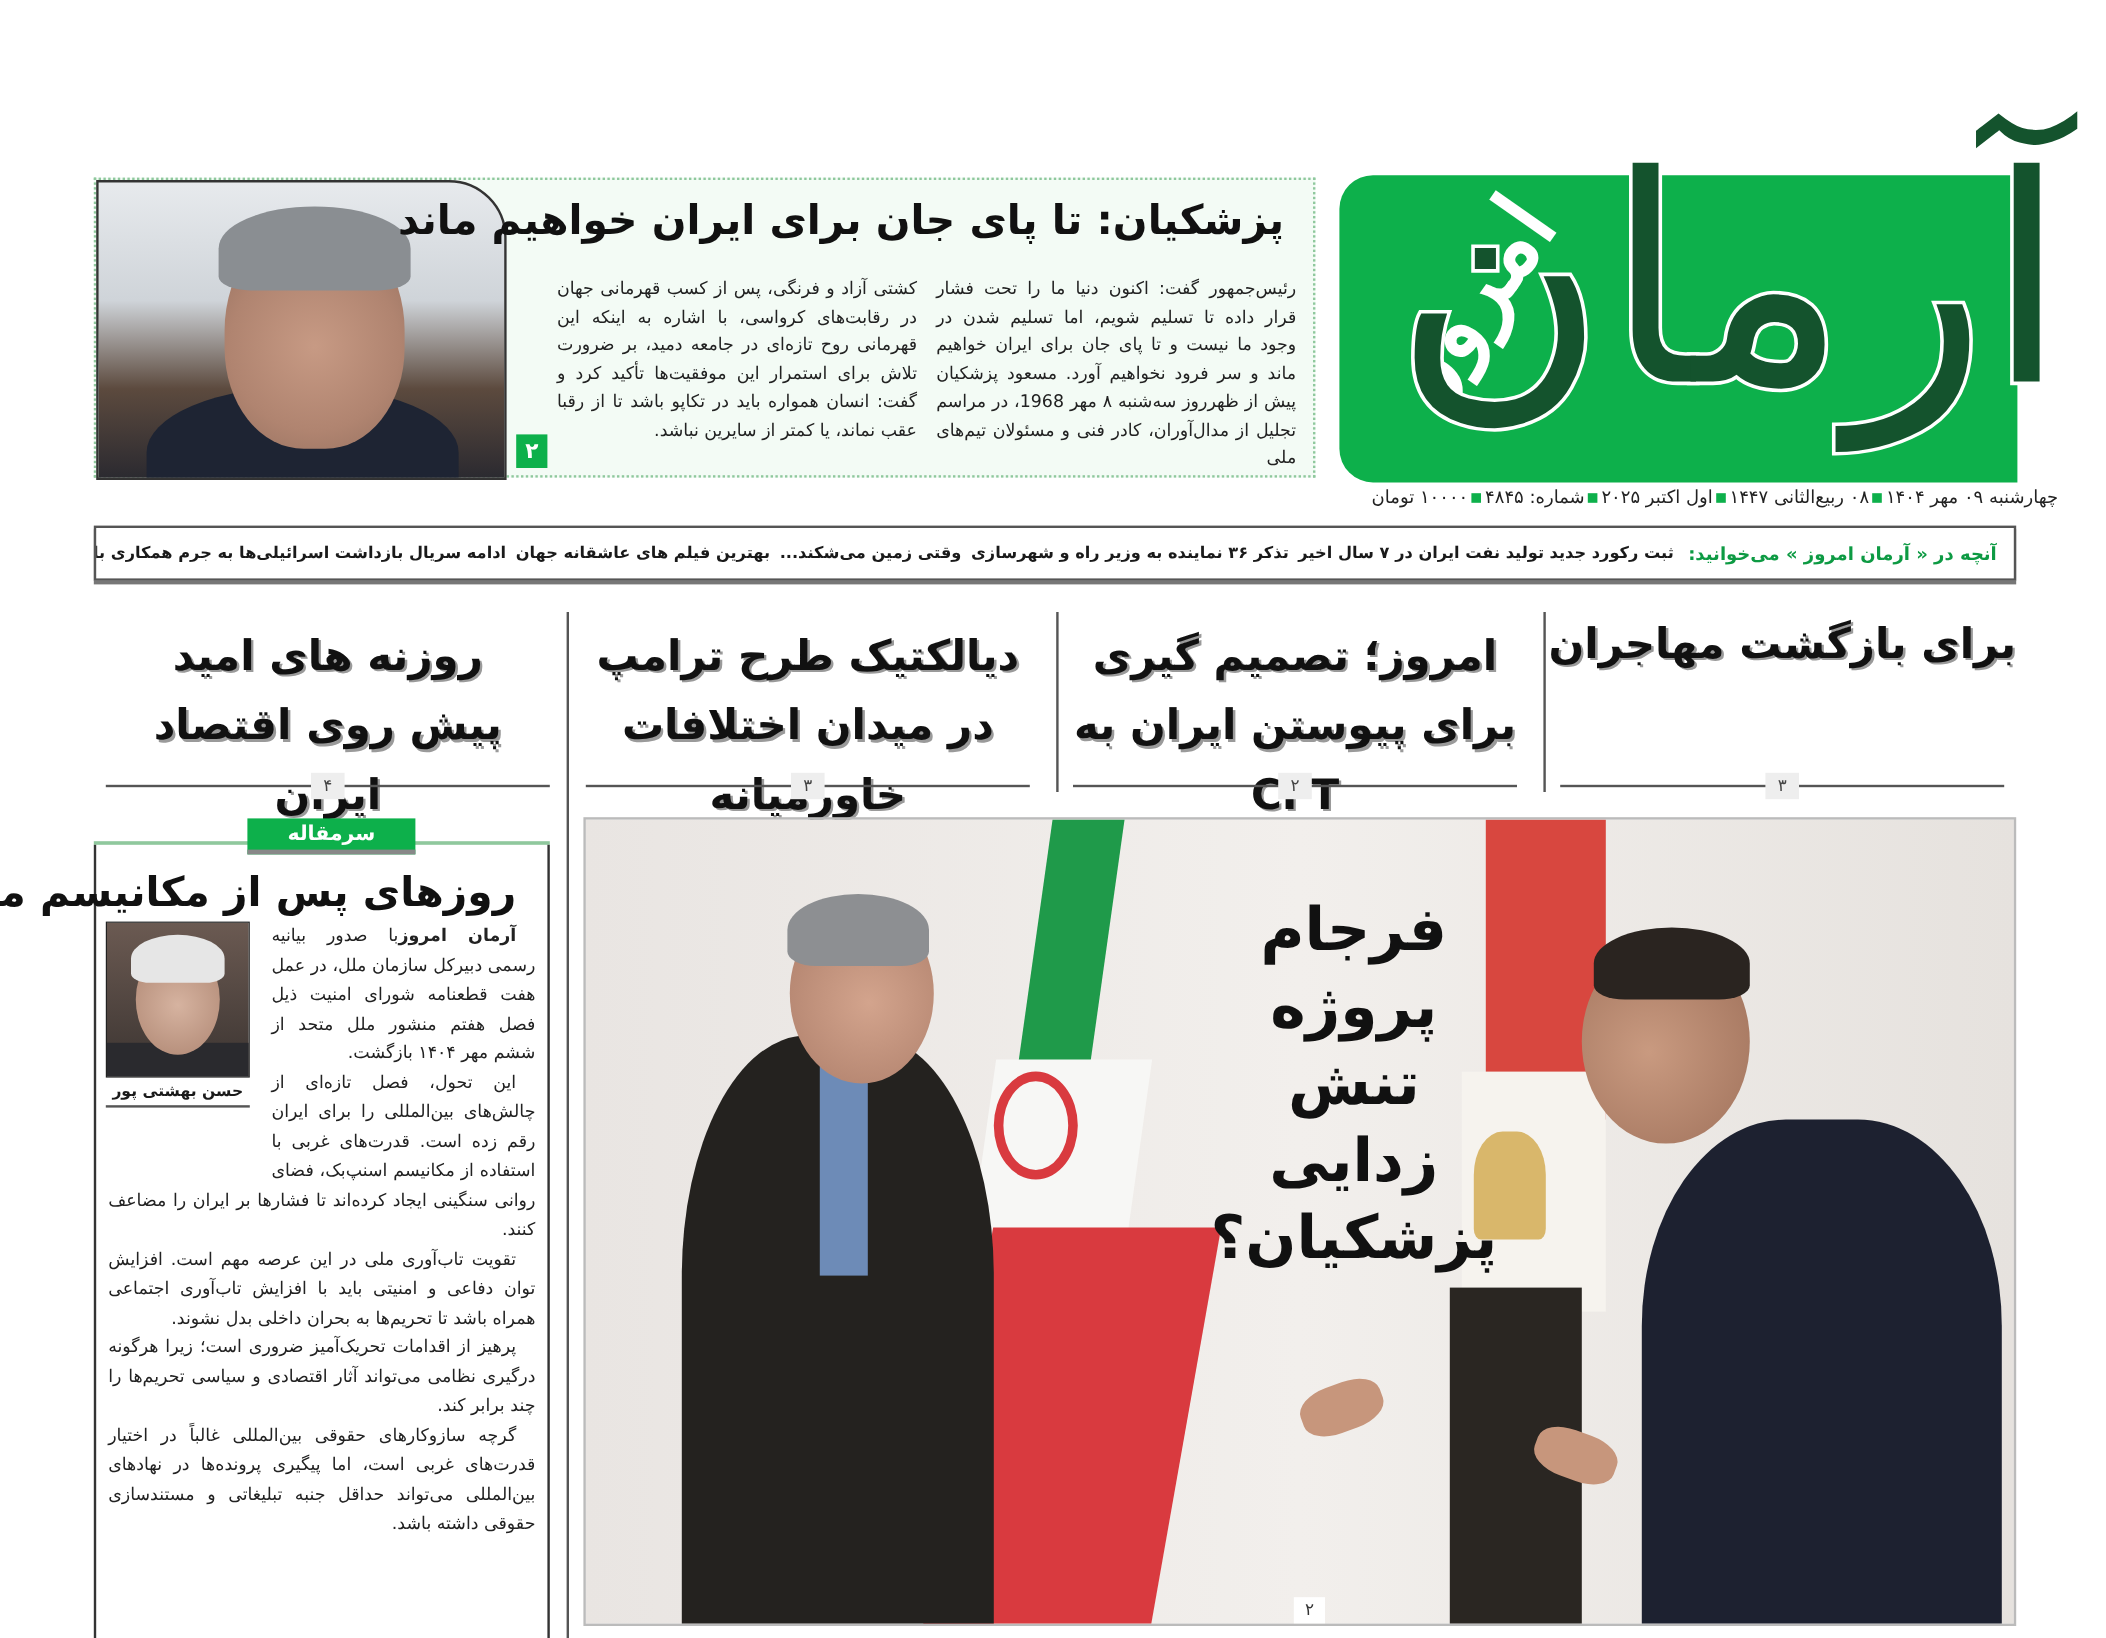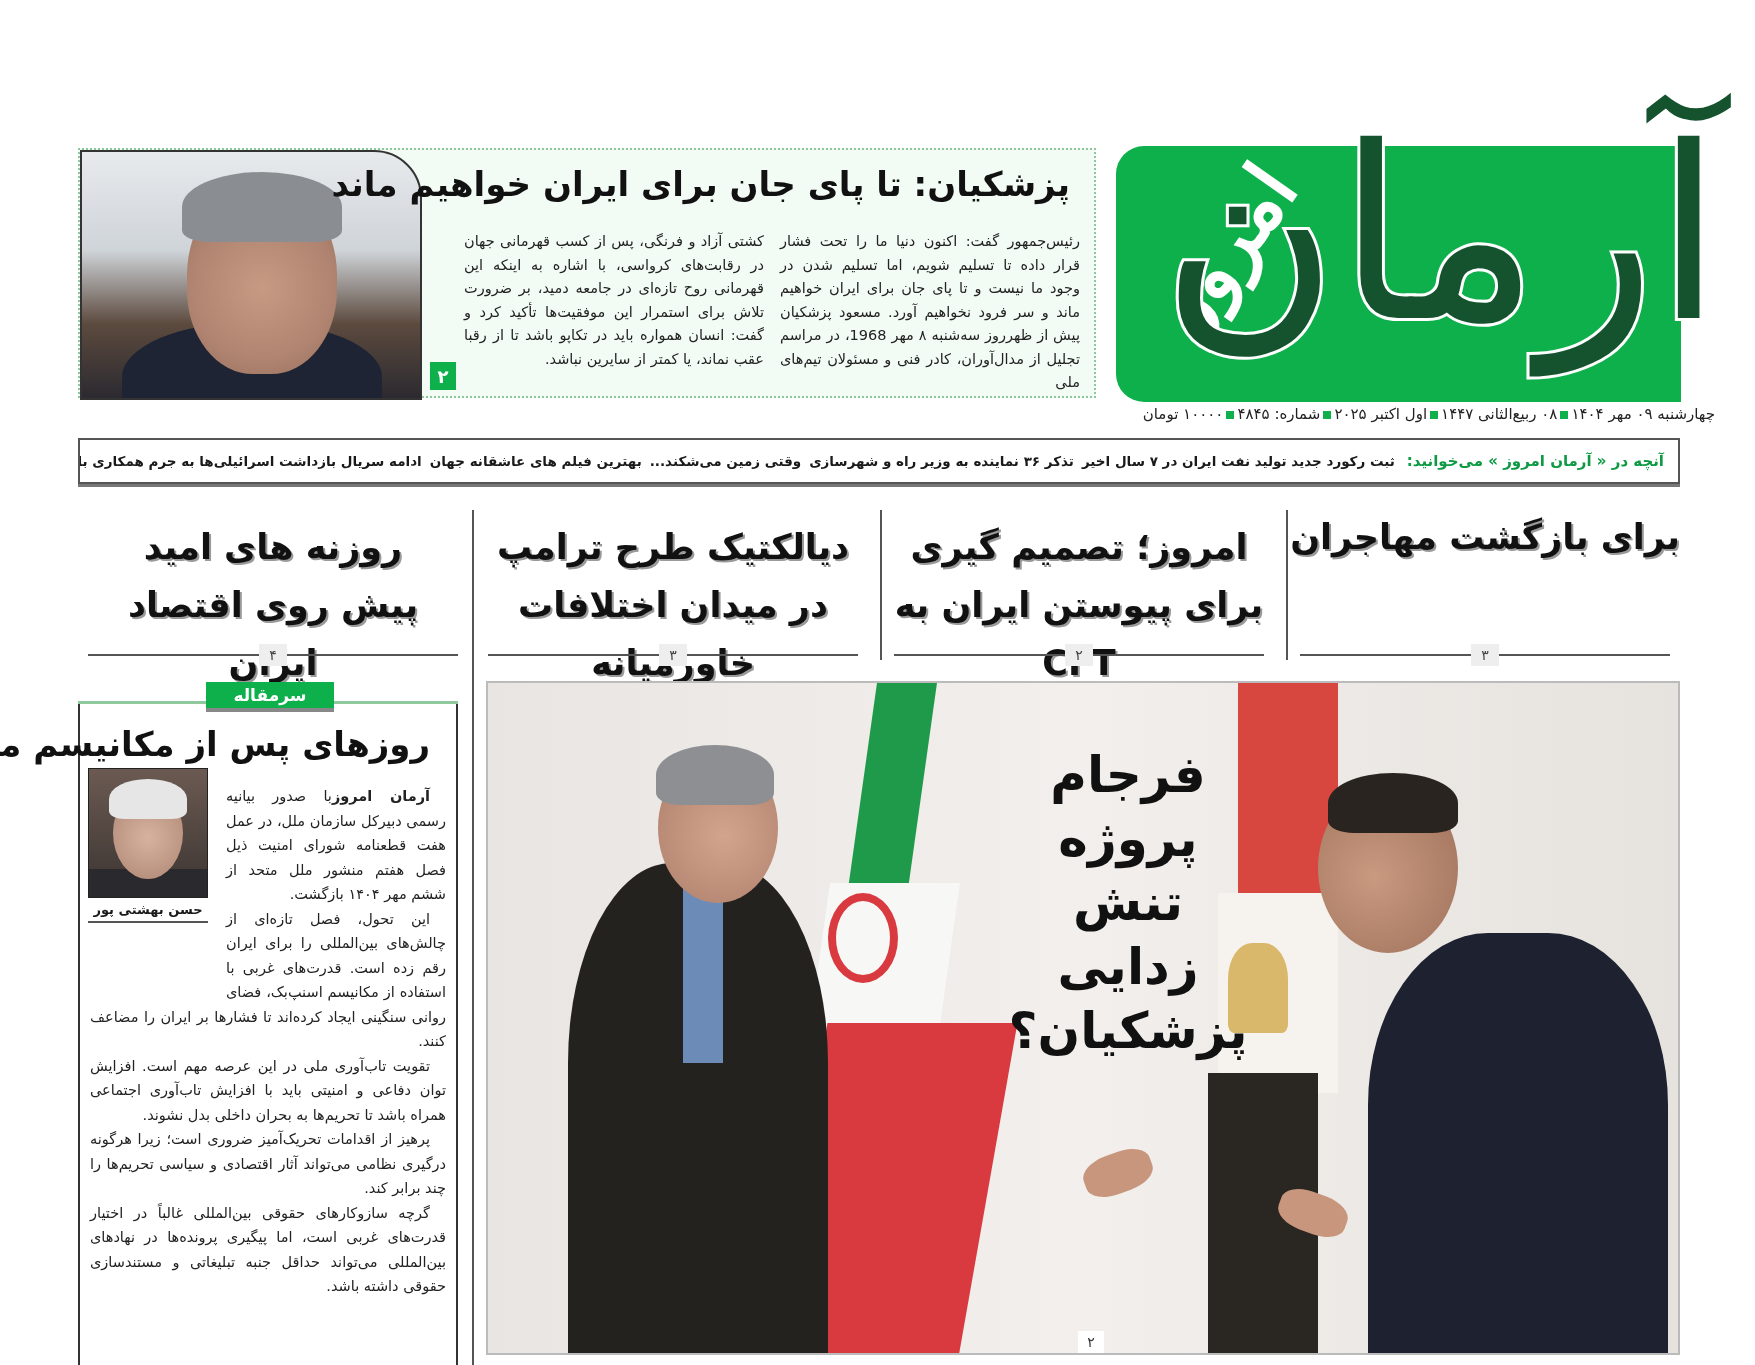--- a/index.html
+++ b/index.html
@@ -36,30 +36,30 @@
 
   
   .heads { position: absolute; left: 78px; top: 508px; width: 1602px; height: 160px; }
   .head { position: absolute; top: 0; width: 390px; height: 160px; text-align: center; }
   .head .ht { font-size: 35px; font-weight: bold; line-height: 58px; margin-top: 10px; color: #111; text-shadow: 2px 2px 0 #9a9a9a; }
   .head .rule { position: absolute; bottom: 12px; left: 10px; right: 10px; height: 2px; background: #555; }
   .head .pg { position: absolute; bottom: 2px; left: 50%; transform: translateX(-50%); width: 28px; height: 22px; background: #eee; font-size: 14px; color: #444; display: flex; align-items: center; justify-content: center; }
   .vline { position: absolute; top: 510px; width: 2px; background: #555; }
 
   
-  .edit-tab { position: absolute; left: 206px; top: 682px; width: 128px; height: 30px; background: #0db04b; border-bottom: 4px solid #888; color: #fff; font-weight: bold; font-size: 17px; text-align: center; line-height: 26px; }
+  .edit-tab { position: absolute; left: 206px; top: 682px; width: 140px; height: 30px; background: #0db04b; border-bottom: 4px solid #888; color: #fff; font-weight: bold; font-size: 17px; text-align: center; line-height: 26px; }
   .edit-topline { position: absolute; left: 78px; top: 701px; width: 380px; height: 3px; background: #8fc89d; }
   .edit-box { position: absolute; left: 78px; top: 704px; width: 380px; height: 661px; border-left: 2px solid #333; border-right: 2px solid #333; }
   .edit-title { position: absolute; right: 26px; top: 20px; font-size: 34px; font-weight: bold; color: #111; white-space: nowrap; }
   .edit-photo { position: absolute; left: 8px; top: 64px; width: 120px; height: 130px; border: 1px solid #222; overflow: hidden; background: linear-gradient(180deg,#6b5a52,#3b3431); }
   .edit-photo .face { position: absolute; left: 24px; top: 18px; width: 70px; height: 92px; border-radius: 50%; background: radial-gradient(circle at 50% 55%, #d6b3a0, #a9806c); }
   .edit-photo .hair { position: absolute; left: 20px; top: 10px; width: 78px; height: 40px; border-radius: 50% 50% 20% 20%; background: #e6e6e6; }
   .edit-photo .body { position: absolute; left: 0; top: 100px; width: 120px; height: 40px; background: #2a2a2e; }
   .edit-caption { position: absolute; left: 8px; top: 198px; width: 120px; font-size: 13px; font-weight: bold; text-align: center; border-bottom: 2px solid #555; padding-bottom: 4px; }
-  .edit-body { position: absolute; right: 10px; top: 64px; width: 356px; font-size: 14.5px; line-height: 24.5px; text-align: justify; color: #222; margin-top: 16px; }
+  .edit-body { position: absolute; right: 10px; top: 64px; width: 356px; font-size: 14.5px; line-height: 24.5px; text-align: justify; color: #222; }
   .edit-body p { text-indent: 16px; }
   .edit-body .lead-in { font-weight: bold; }
   .edit-body .wrap-float { float: left; width: 136px; height: 210px; }
 
   
   .main-photo { position: absolute; left: 486px; top: 681px; width: 1194px; height: 674px; border: 2px solid #bbb; overflow: hidden; background: linear-gradient(90deg,#e9e5e2 0%,#f2efec 50%,#e6e2de 100%); }
   .flag-ir { position: absolute; left: 310px; top: 0; width: 150px; height: 674px; }
   .flag-ir .g { position: absolute; left: 60px; top: 0; width: 60px; height: 270px; background: #1f9a4a; transform: skewX(-8deg); }
   .flag-ir .w { position: absolute; left: 20px; top: 200px; width: 130px; height: 170px; background: #f7f7f5; transform: skewX(-8deg); }
   .flag-ir .r { position: absolute; left: 0; top: 340px; width: 190px; height: 334px; background: #d93a3f; transform: skewX(-10deg); }

